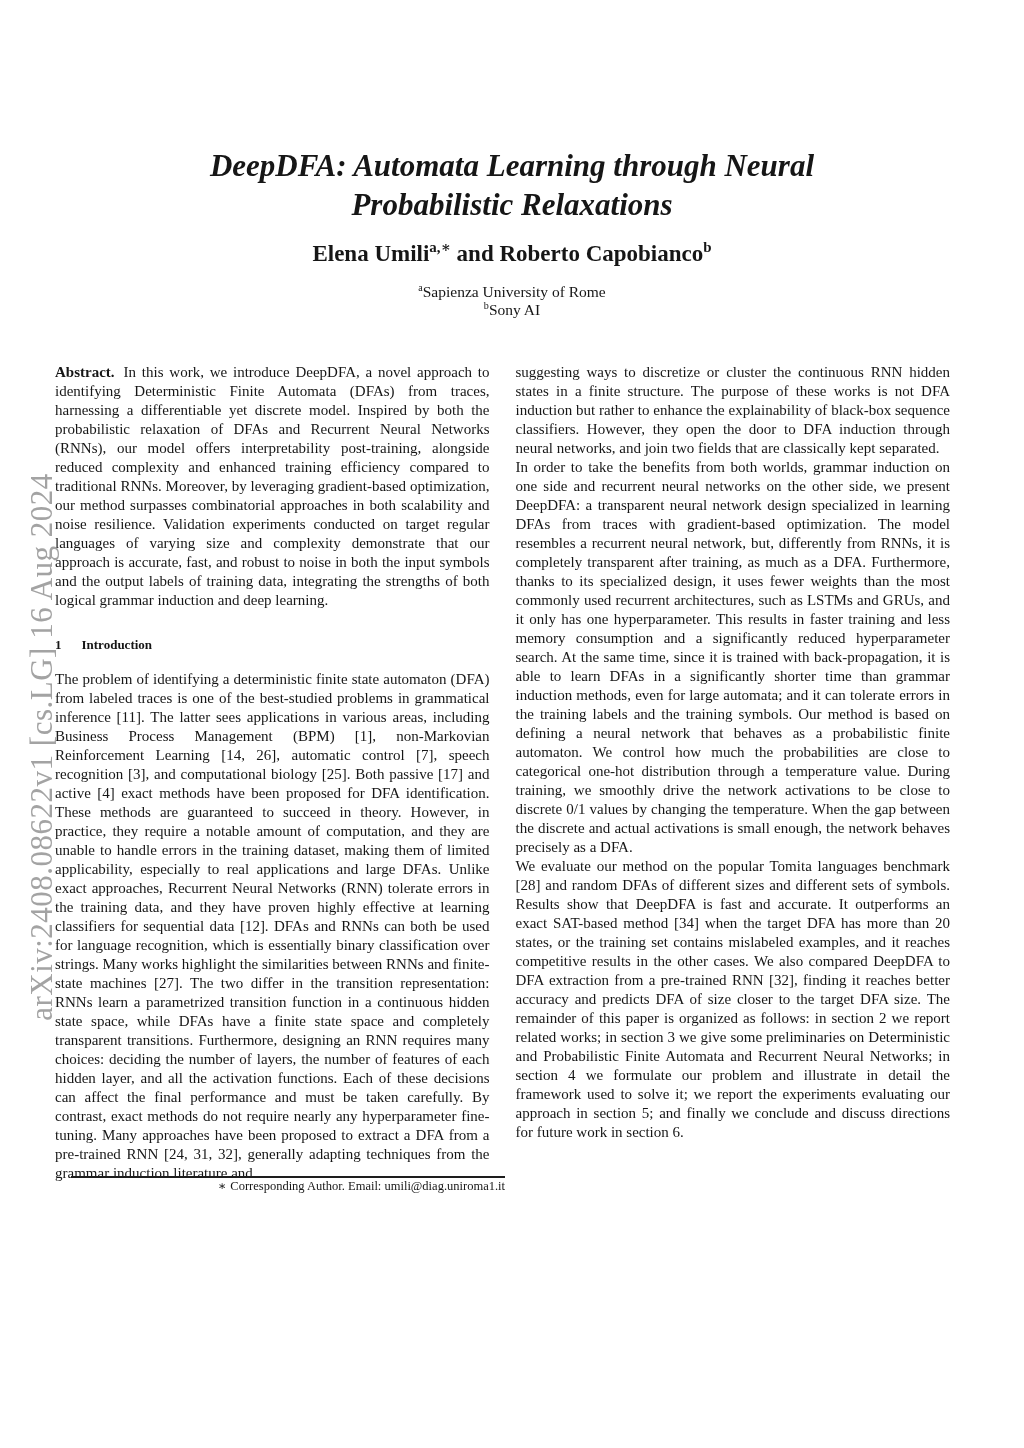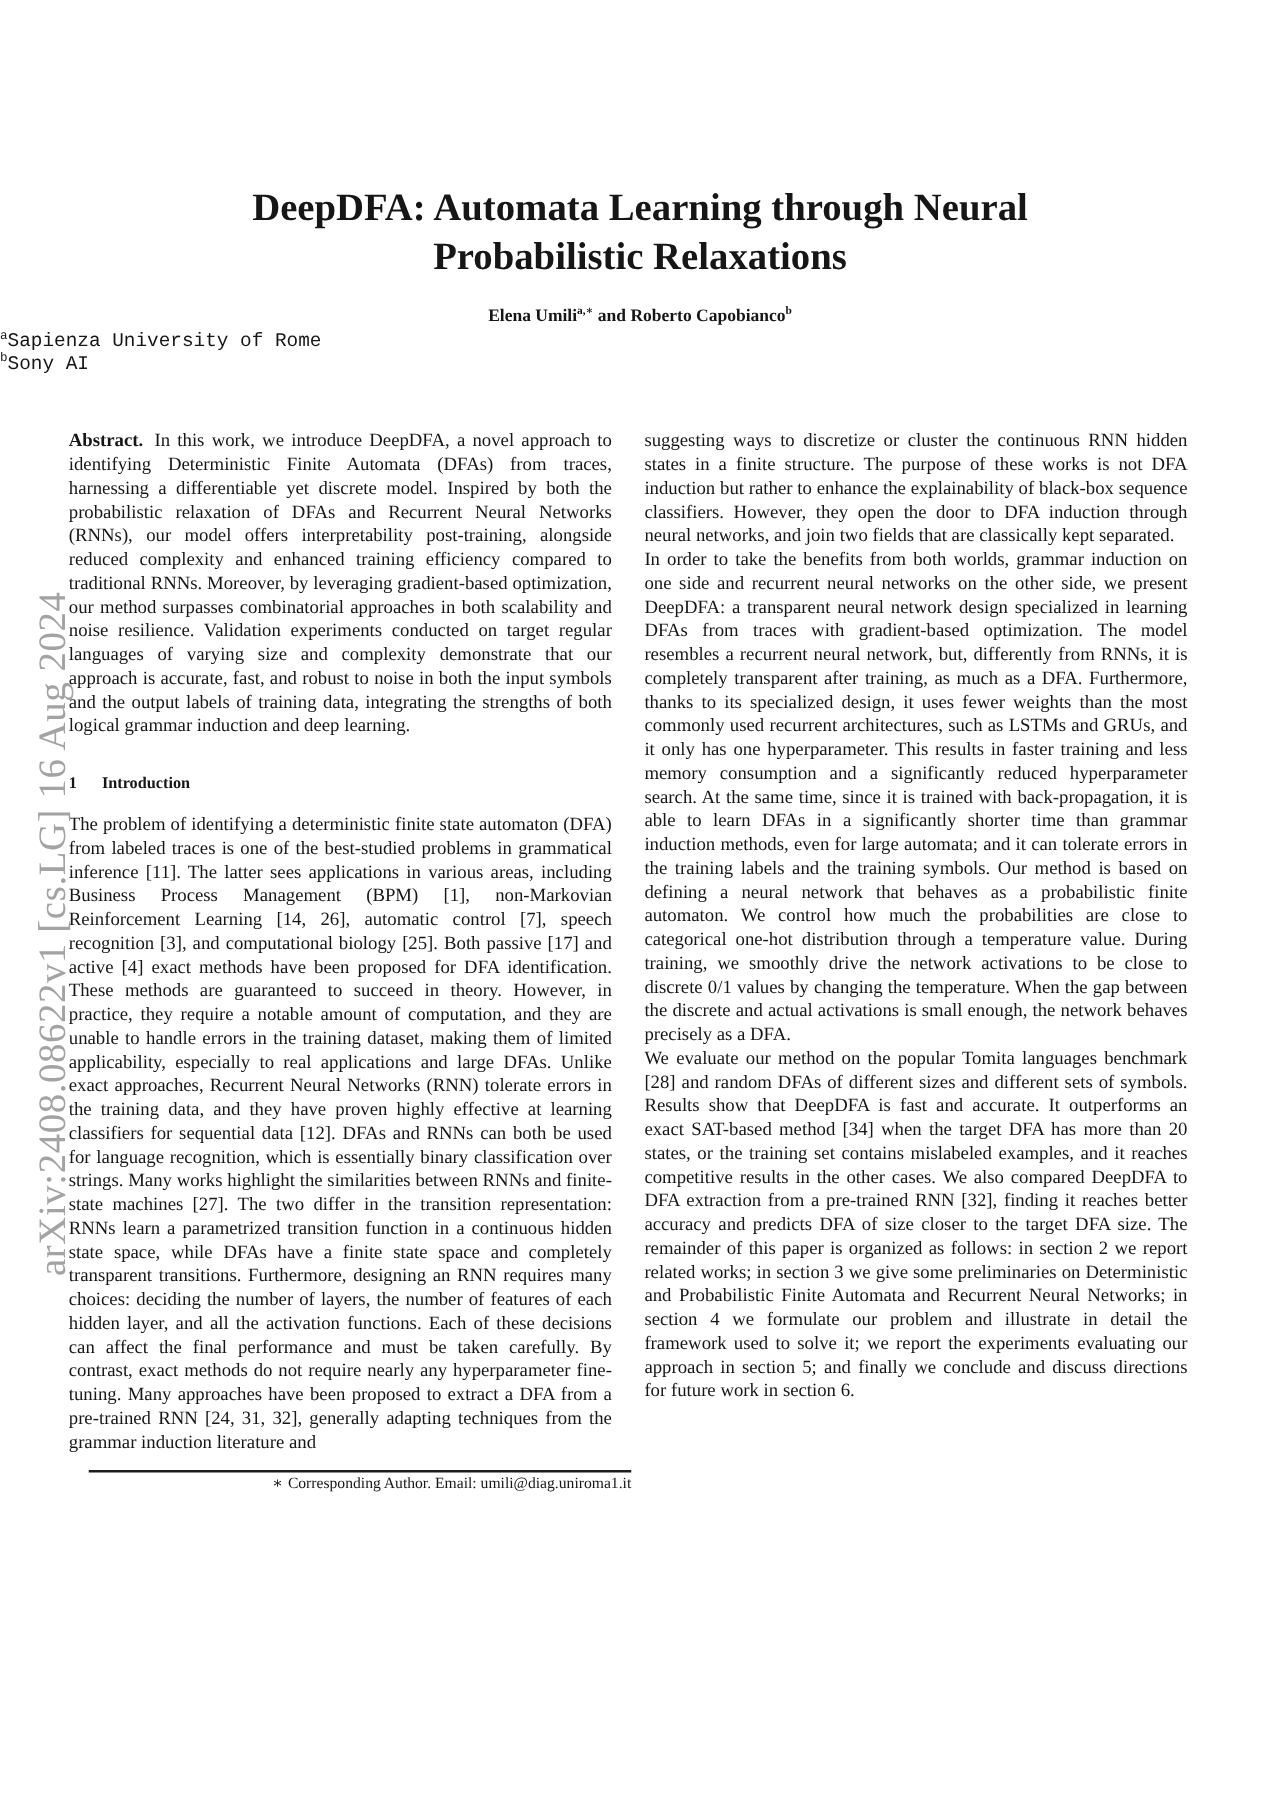--- a/index.html
+++ b/index.html
@@ -22,32 +22,34 @@
     font-size: 31px;
     letter-spacing: 0.5px;
     color: #a3a3a3;
   }
   .title {
     margin-top: 146px;
     text-align: center;
     font-weight: bold;
     font-size: 31px;
     line-height: 39px;
+    font-style: italic;
   }
   .authors {
     margin-top: 19px;
     text-align: center;
     font-weight: bold;
-    font-size: 14px;
+    font-size: 23px;
     line-height: 21px;
   }
   .affiliations {
+    margin-top: 19px;
+    text-align: center;
     font-size: 15.5px;
     line-height: 18px;
-    font-family: Liberation Mono, monospace;
   }
   sup { font-size: 0.65em; vertical-align: super; line-height: 0; }
   .columns {
     display: flex;
     gap: 26px;
     margin-top: 44px;
     padding: 0 74px 0 55px;
   }
   .col {
     flex: 1 1 0;

